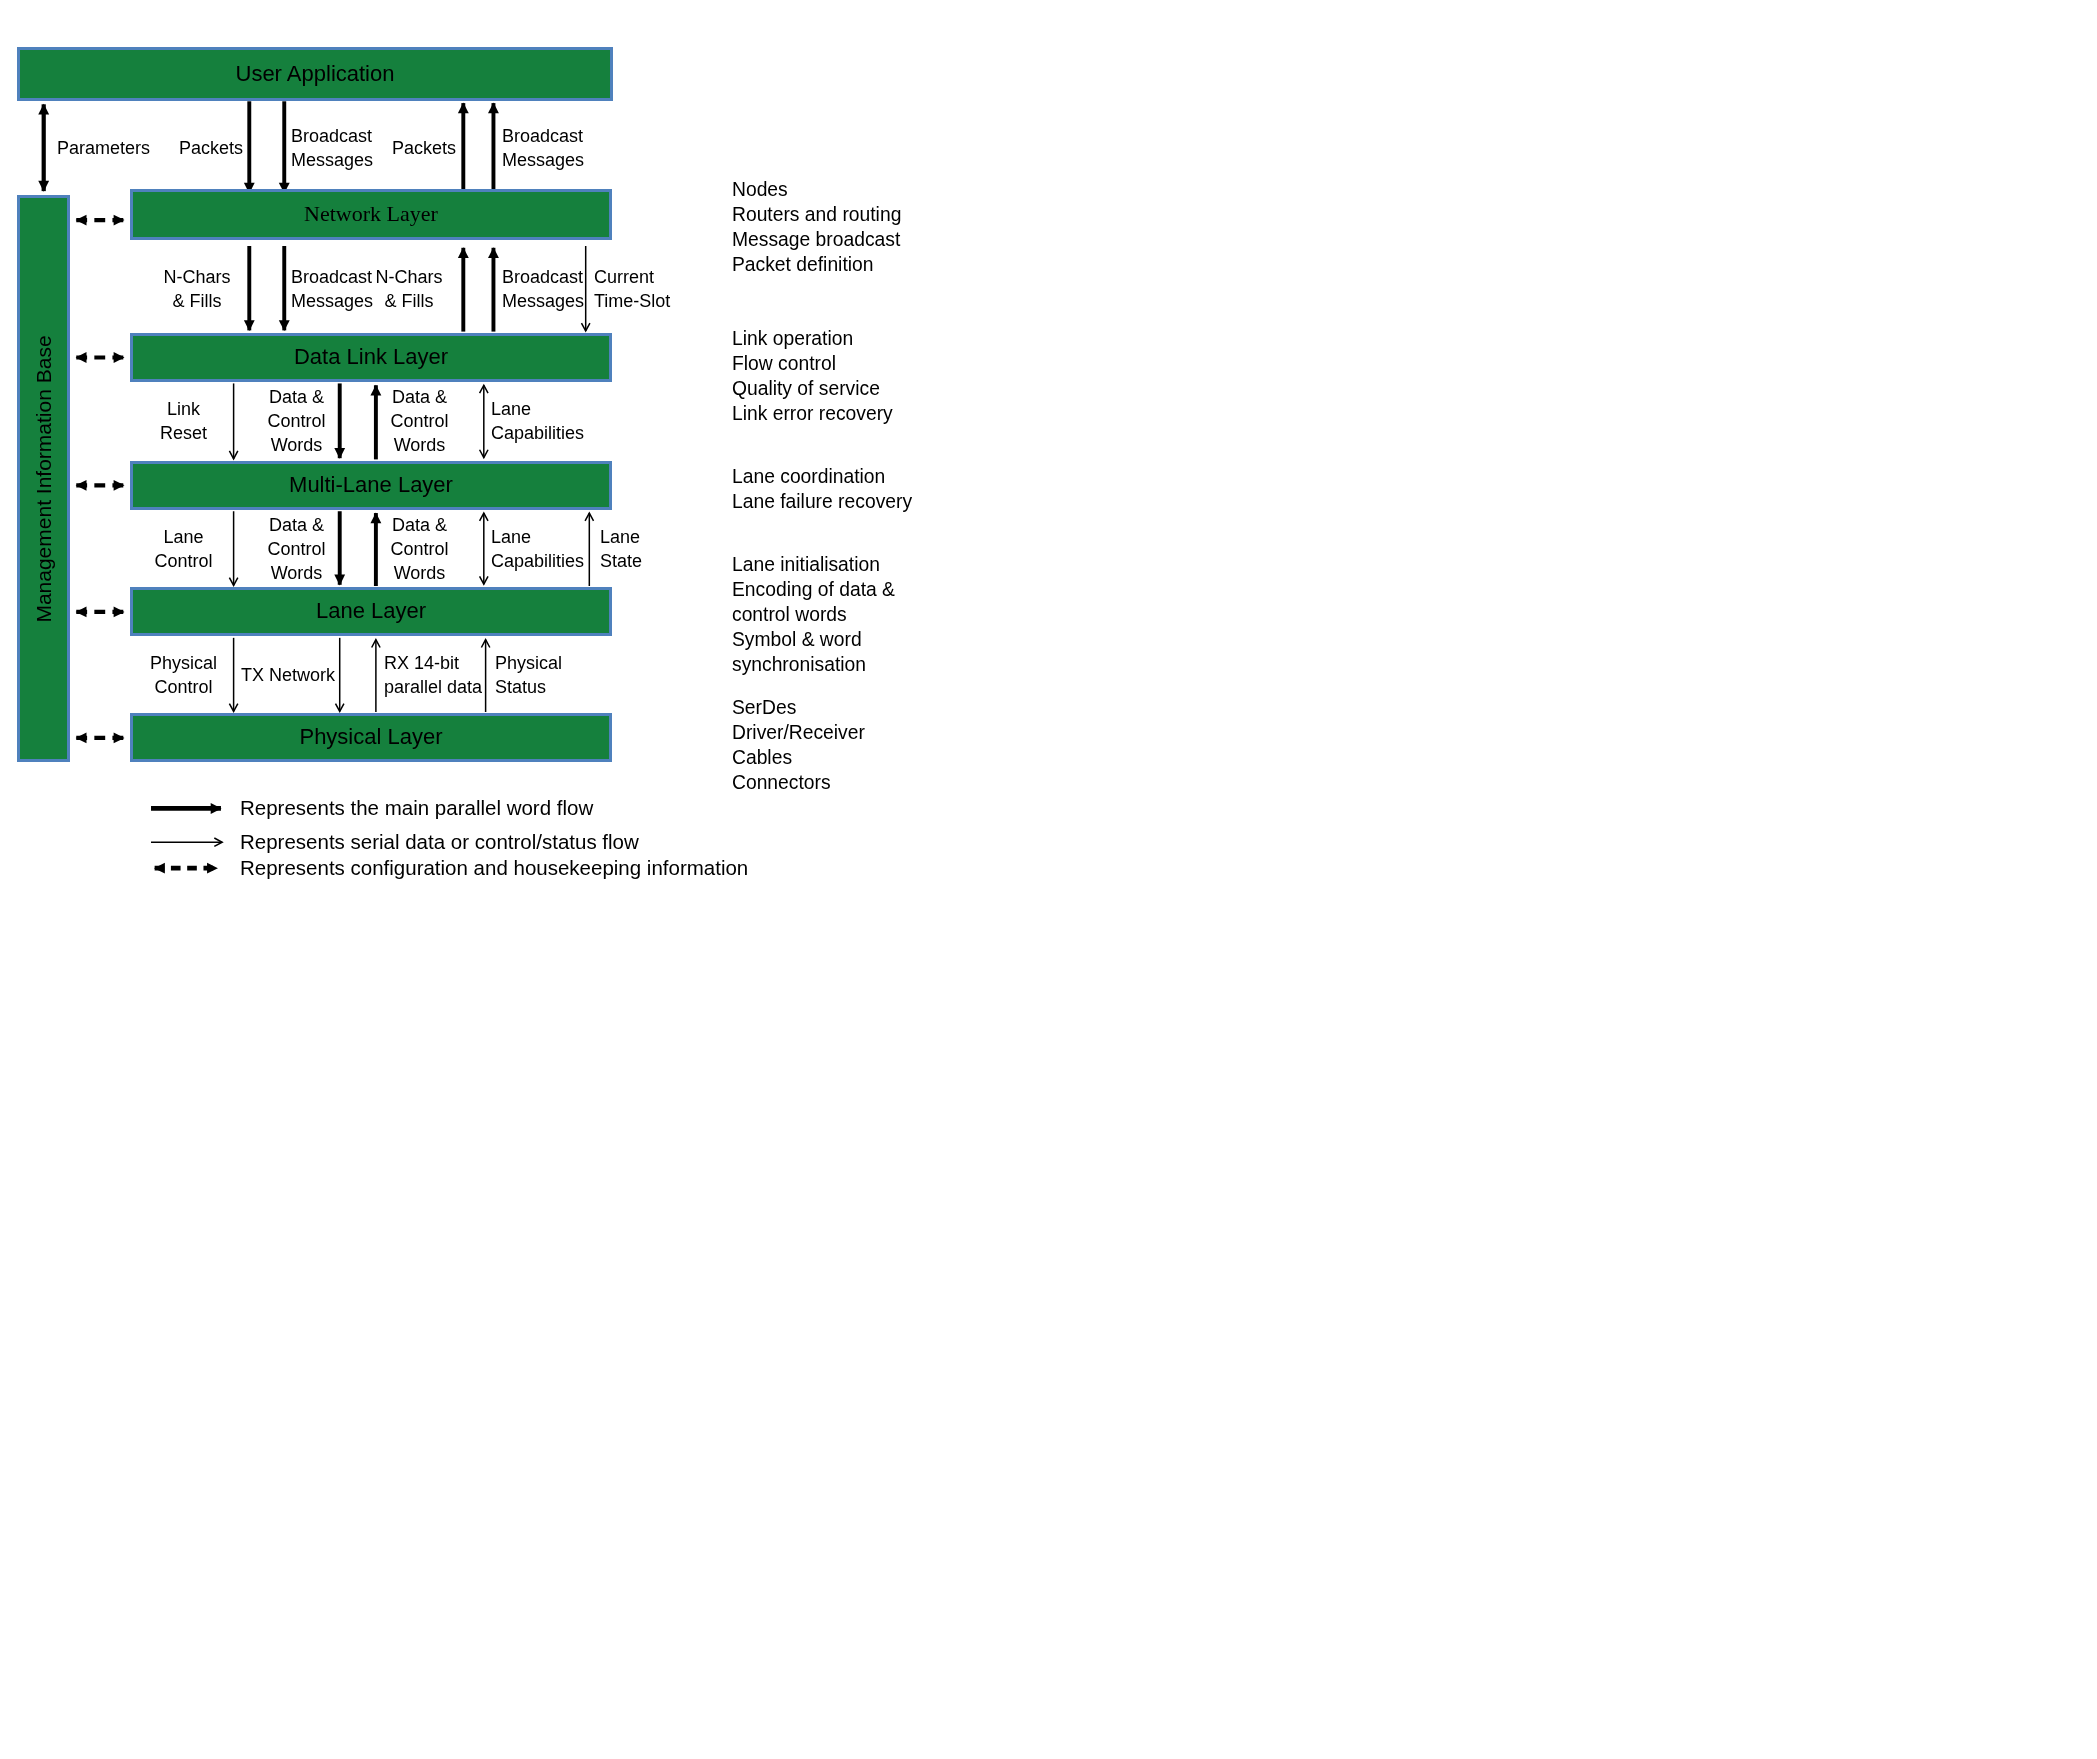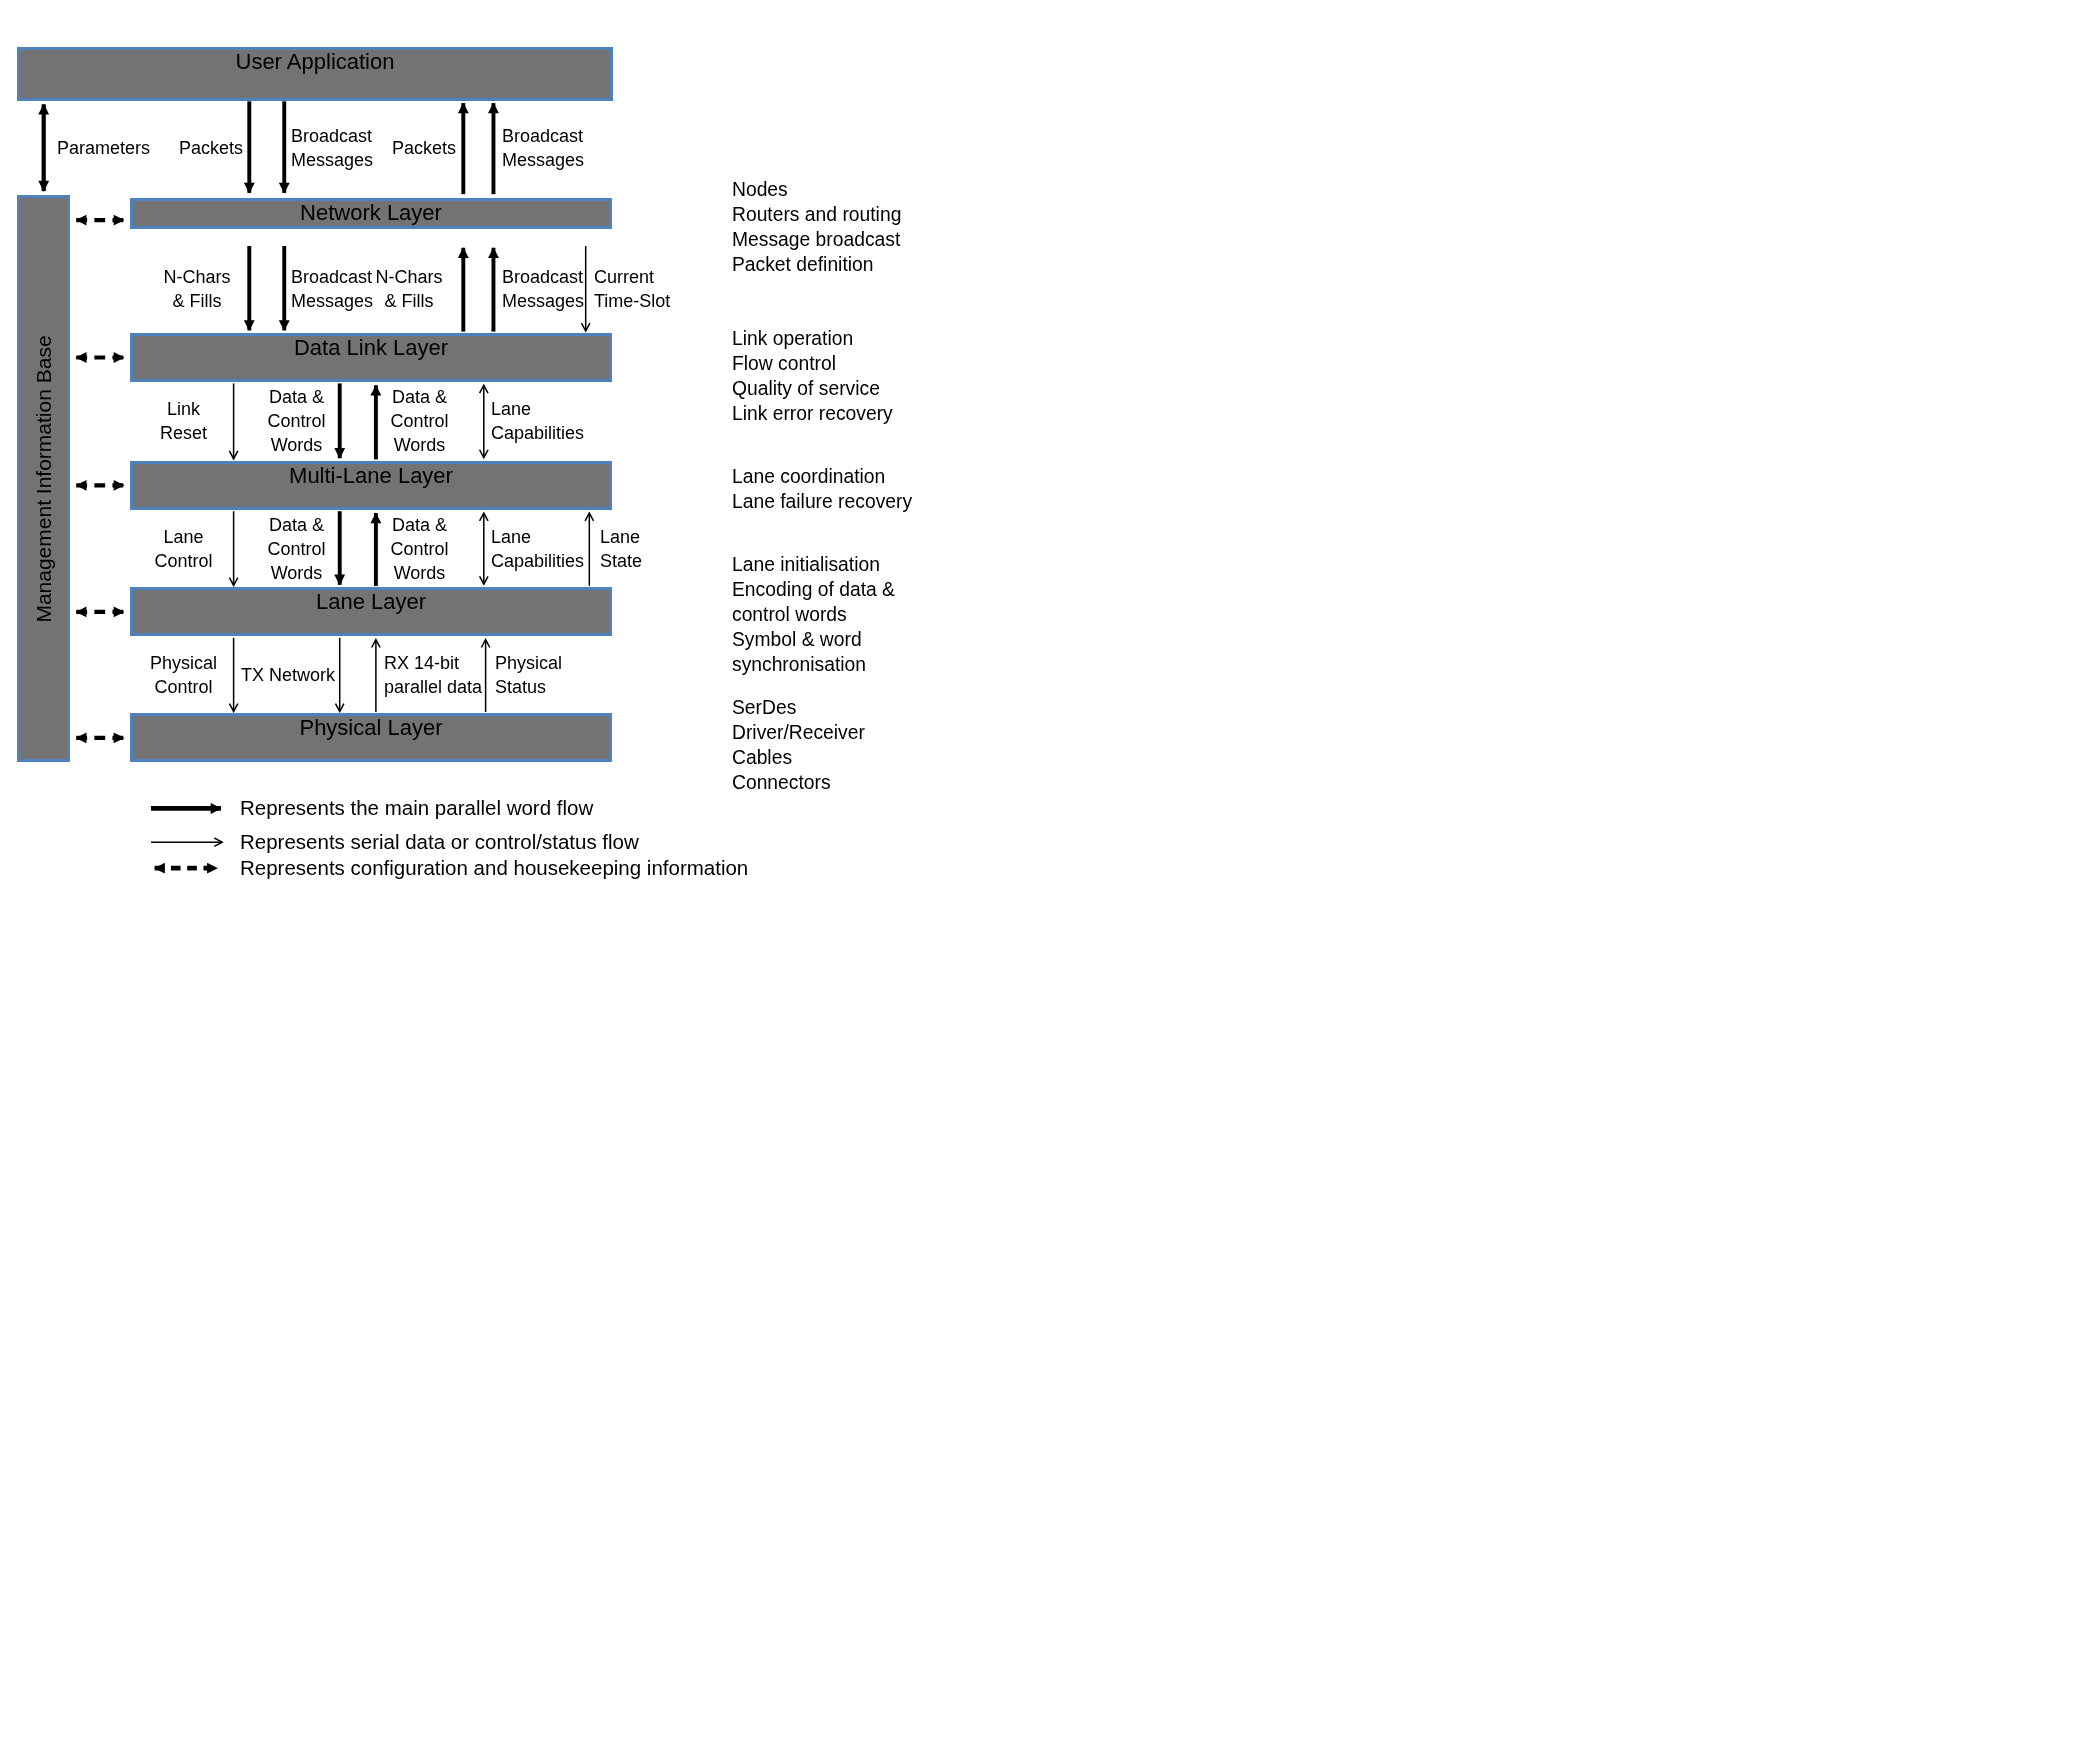--- a/index.html
+++ b/index.html
@@ -14,24 +14,24 @@
   }
   #arrow-layer {
     position: absolute;
     left: 0; top: 0;
     width: 1049px; height: 879px;
   }
   marker { overflow: visible; }
   .box {
     position: absolute;
     border: 3px solid #4f81bd;
-    background: #737373;
+    background: #15803d;
     box-sizing: border-box;
     display: flex;
-    align-items: flex-start;
+    align-items: center;
     justify-content: center;
   }
   .box .ttl {
     font-size: 22px;
     line-height: 1.1;
     white-space: nowrap;
   }
   .mib-ttl {
     position: absolute;
     left: 50%; top: 50%;
@@ -116,21 +116,21 @@
   </svg>
 
   <div class="box" style="left:17px; top:47px; width:596px; height:54px;">
     <span class="ttl">User Application</span>
   </div>
 
   <div class="box" style="left:17px; top:195px; width:53px; height:567px;">
     <span class="mib-ttl">Management Information Base</span>
   </div>
 
-  <div class="box" style="left:130px; top:198px; width:482px; height:31px;">
+  <div class="box" style="left:130px; top:189px; width:482px; height:51px;font-family:Liberation Serif, serif;">
     <span class="ttl">Network Layer</span>
   </div>
 
   <div class="box" style="left:130px; top:333px; width:482px; height:49px;">
     <span class="ttl">Data Link Layer</span>
   </div>
 
   <div class="box" style="left:130px; top:461px; width:482px; height:49px;">
     <span class="ttl">Multi-Lane Layer</span>
   </div>

